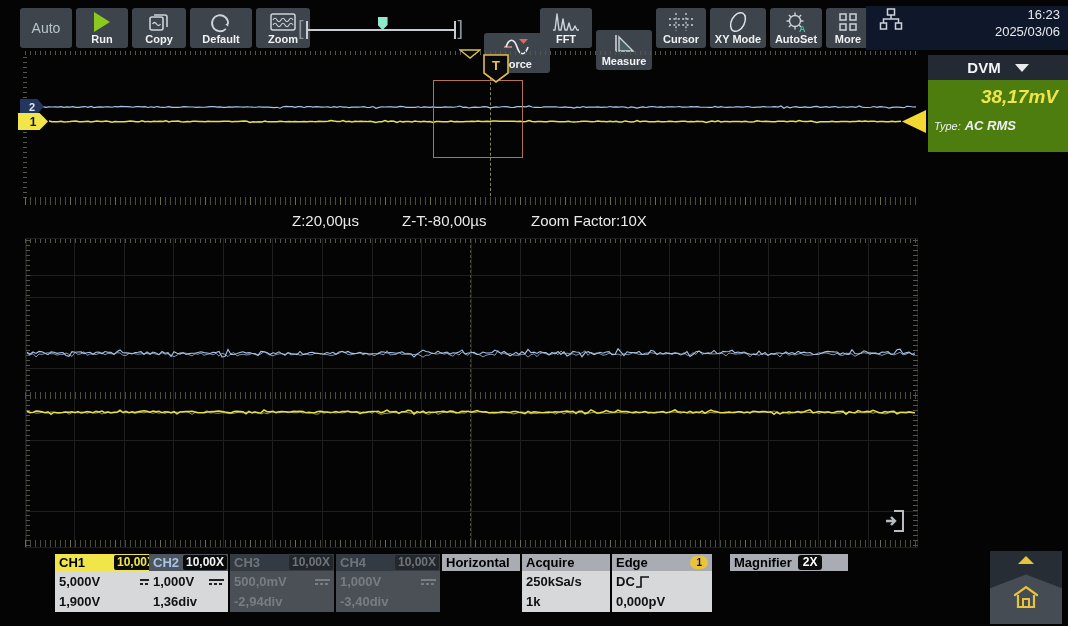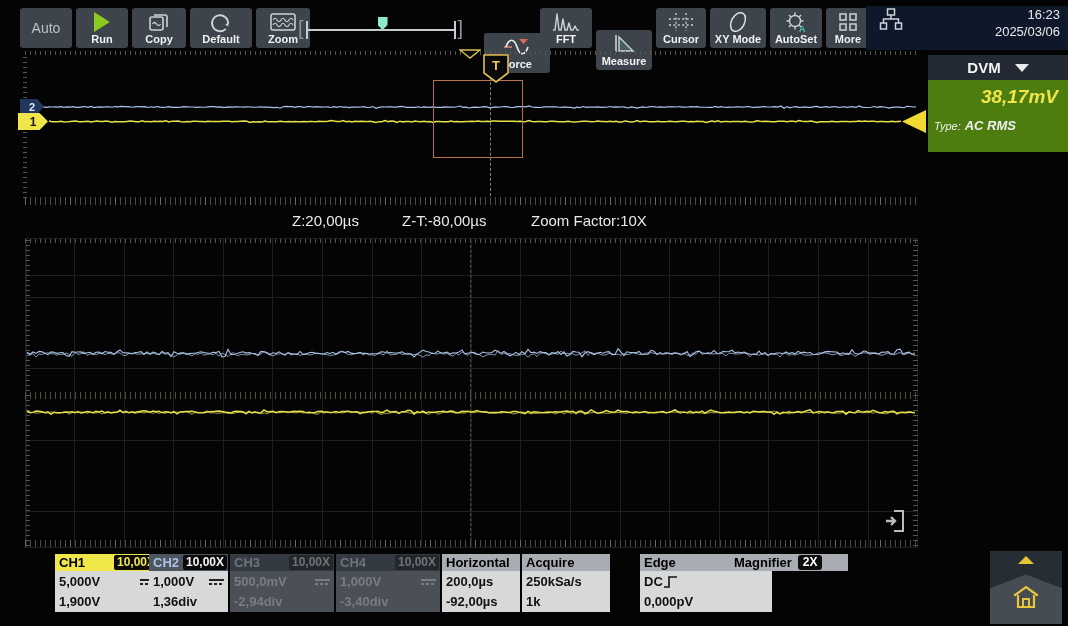--- a/index.html
+++ b/index.html
@@ -386,37 +386,33 @@
           <span class="dcicon"></span>
         </div>
       <div>-3,40div</div>
     </div>
   </div>
 
   <div class="sbox gray-hd" style="left:442px;width:78px;">
     <div class="hd">
         <span>Horizontal</span>
       </div>
-    <div class="bd">
-      <div>200,0µs</div>
-      <div>-92,00µs</div>
-    </div>
   </div>
 
   <div class="sbox gray-hd" style="left:522px;width:88px;">
     <div class="hd">
         <span>Acquire</span>
       </div>
     <div class="bd">
       <div>250kSa/s</div>
       <div>1k</div>
     </div>
   </div>
 
-  <div class="sbox gray-hd" style="left:640px;width:132px;">
+  <div class="sbox gray-hd" style="left:612px;width:100px;">
     <div class="hd">
       <span>Edge</span>
       <span class="badge-oval">1</span>
     </div>
     <div class="bd">
       <div style="display:flex;align-items:center;">
         <span>DC</span>
         <svg width="15" height="14" viewBox="0 0 15 14">
           <path d="M1 12 H6 V2 H14" fill="none" stroke="#111" stroke-width="1.6"></path>
         </svg>

